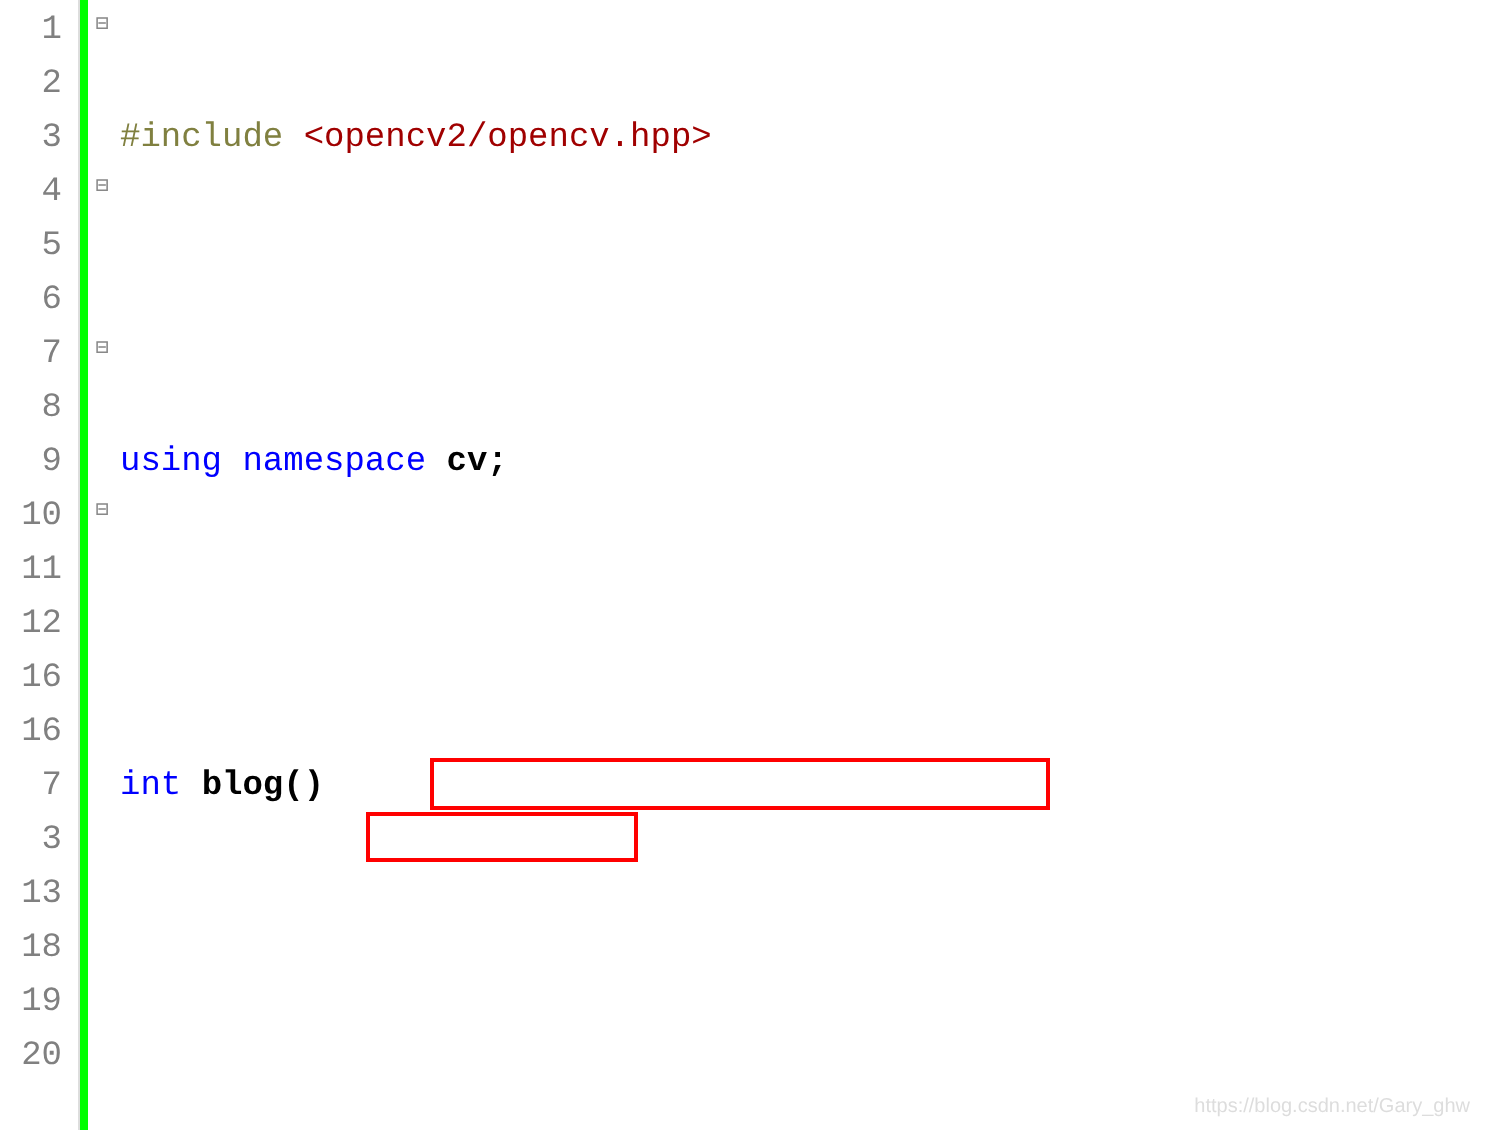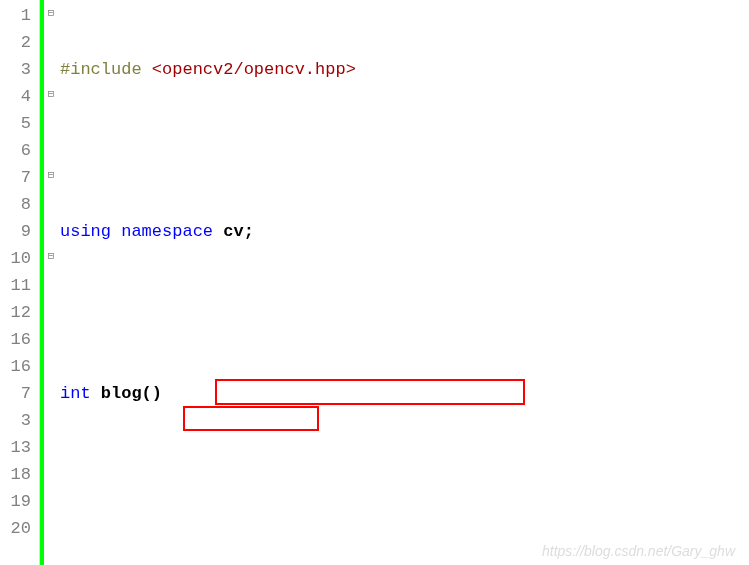--- a/index.html
+++ b/index.html
@@ -55,22 +55,21 @@
       border: 2px solid #ff0000;
       pointer-events: none;
       z-index: 10;
     }
     .watermark {
       position: absolute;
       right: 14px;
       bottom: 6px;
       color: #ddd;
       font-family: Arial, sans-serif;
-      font-size: 14px;
-      font-style: italic;
+      font-size: 10px;
       pointer-events: none;
     }
   </style>
 </head>
 <body>
 
 <div class="editor">
   <div class="gutter">
     <div>1</div>
     <div>2</div>

